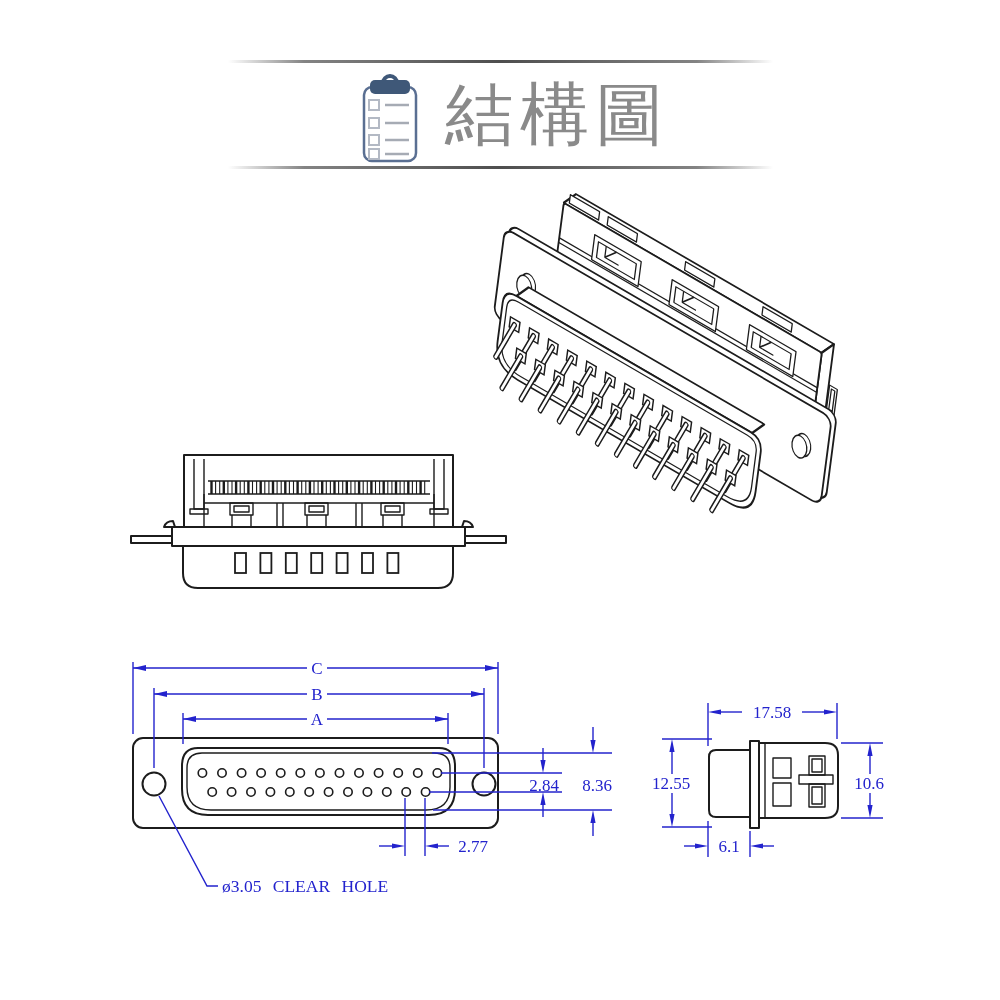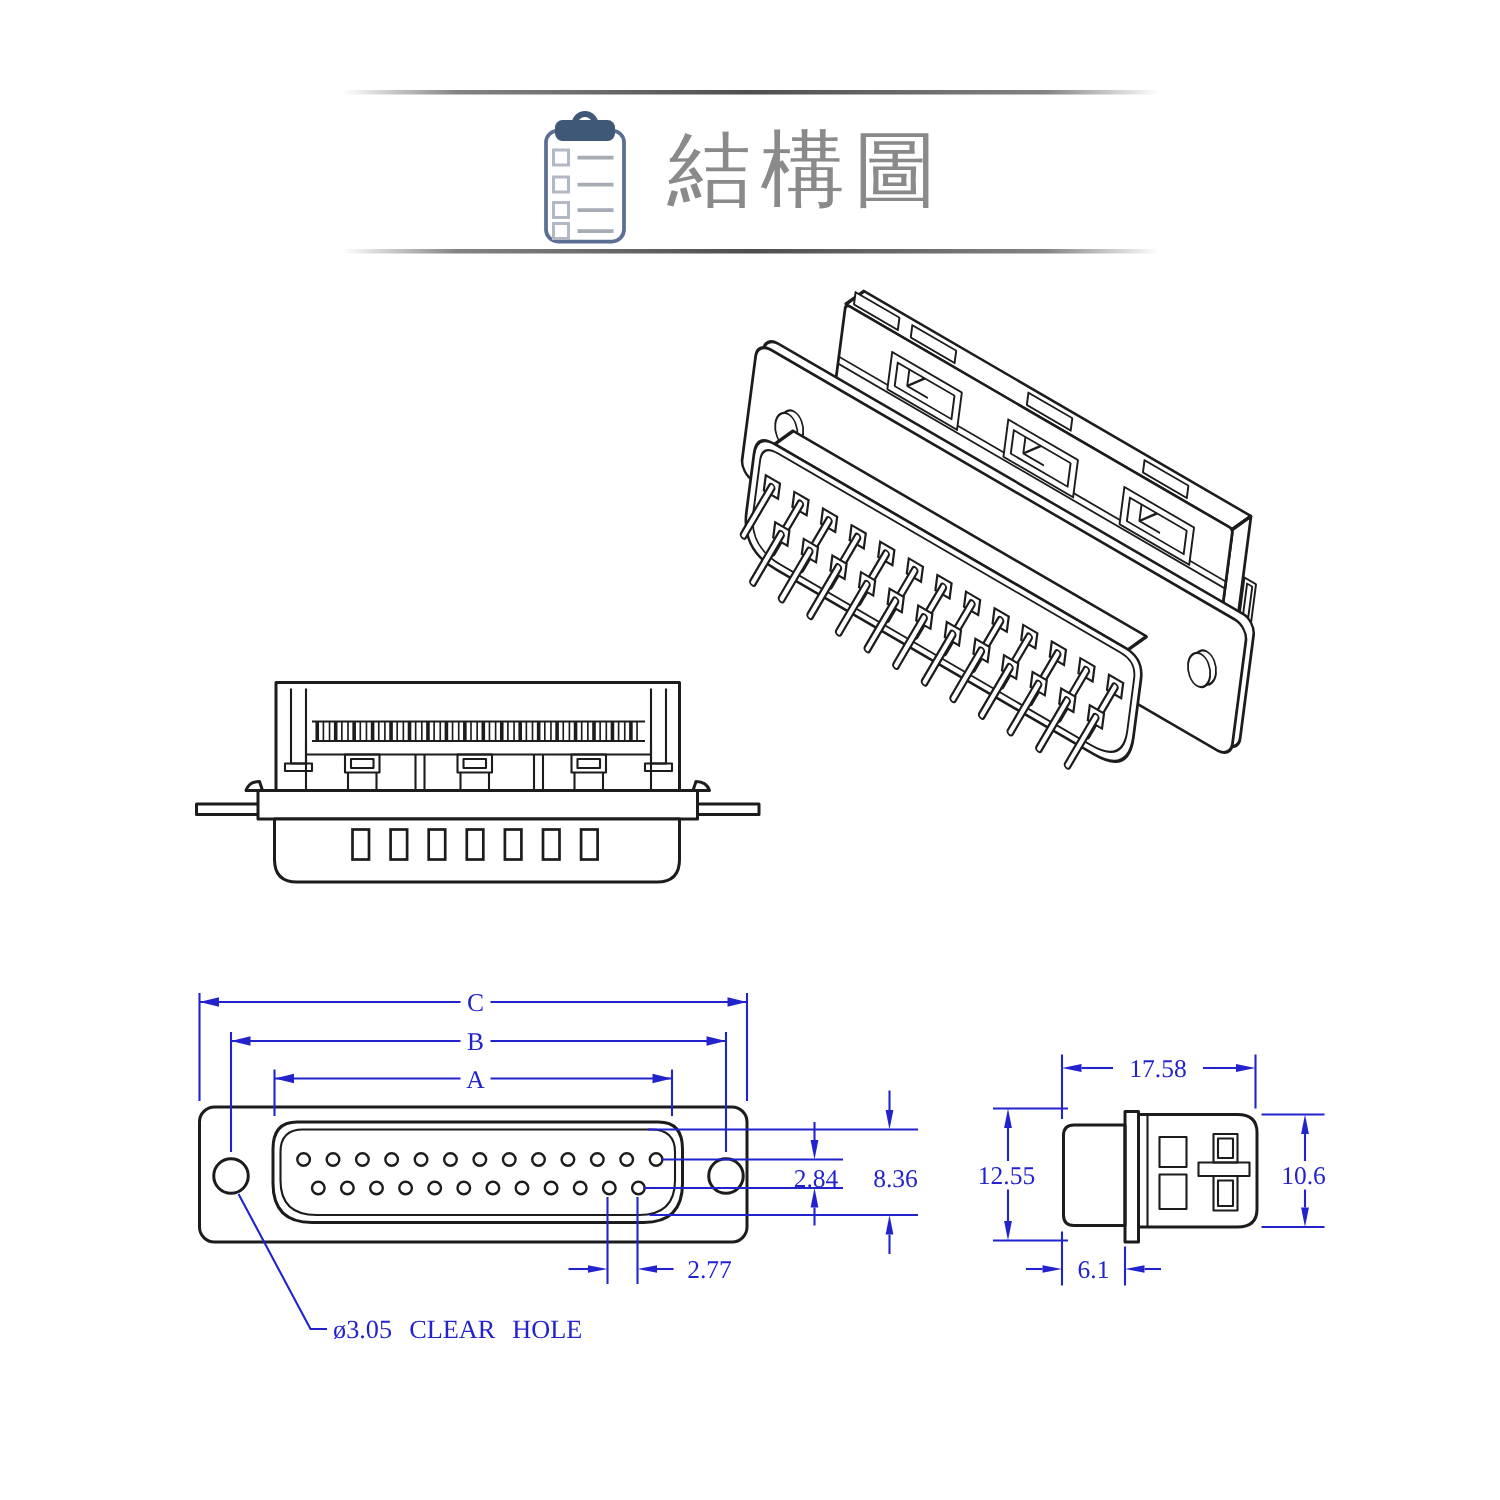--- a/index.html
+++ b/index.html
@@ -2,21 +2,21 @@
 <html><head>
 <meta charset="utf-8">
 <style>
   html,body{margin:0;padding:0;background:#ffffff;}
   .canvas{position:relative;width:1000px;height:1000px;background:#fff;overflow:hidden;
           font-family:"Liberation Sans",sans-serif;}
   .sep{position:absolute;height:2.5px;width:545px;left:228px;
        background:linear-gradient(90deg,rgba(110,110,110,0),rgba(90,90,90,.75) 14%,#4e4e4e 50%,rgba(90,90,90,.75) 86%,rgba(110,110,110,0));}
   #sep-top{top:60px;} #sep-bottom{top:166px;}
   .title{position:absolute;left:445px;top:78px;width:320px;
-         font-size:56px;line-height:72px;color:#8a8a8a;letter-spacing:6px;
+         font-size:69px;line-height:72px;color:#8a8a8a;letter-spacing:6px;
          font-family:"DejaVu Sans","Liberation Sans",sans-serif;font-weight:500;white-space:nowrap;}
   .icon{position:absolute;left:361px;top:72px;}
   svg.art{position:absolute;left:0;top:0;}
   
   .k{stroke:#1c1c1c;fill:none;stroke-width:2;stroke-linejoin:round;stroke-linecap:round;}
   .ki{stroke:#1c1c1c;fill:none;stroke-width:1.4;stroke-linejoin:round;}
   .kw{stroke:#1c1c1c;fill:#ffffff;stroke-width:2;stroke-linejoin:round;}
   .kwi{stroke:#1c1c1c;fill:#ffffff;stroke-width:1.4;stroke-linejoin:round;}
   
   .d{stroke:#2323cd;fill:none;stroke-width:1.4;}

